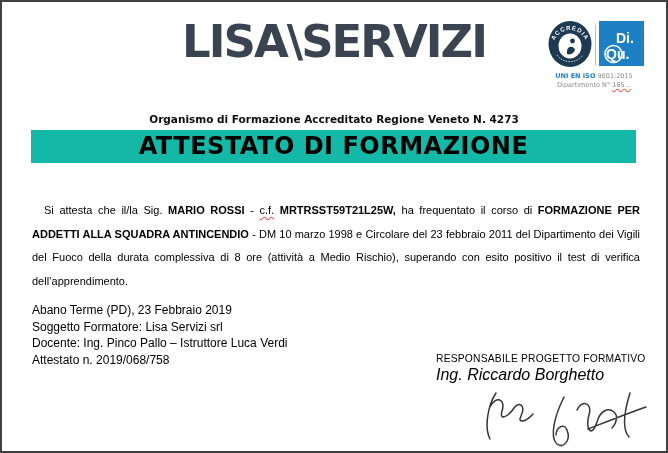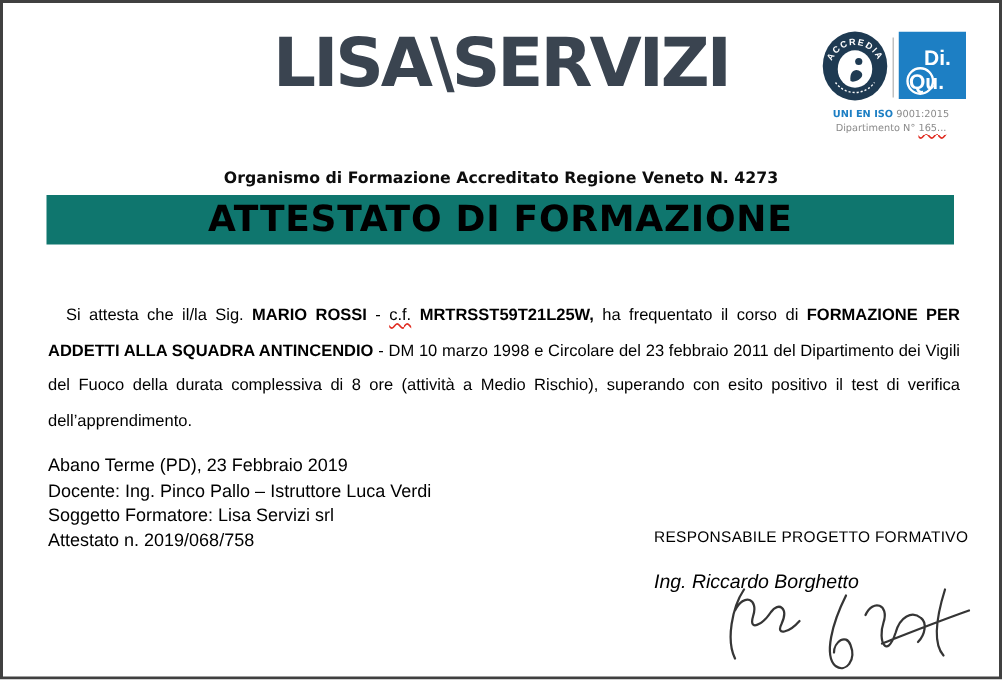--- a/index.html
+++ b/index.html
@@ -22,37 +22,37 @@
     font-size:6.5px; line-height:1.45; color:#8a8a8a; font-family:"DejaVu Sans", sans-serif;
   }
   .iso-strong { color:#1d7fc4; font-weight:bold; }
   .cert-num { text-decoration: underline wavy #e02b20 1px; text-underline-offset:1px; }
   .subtitle {
     position:absolute; top:87px; left:0; right:0; text-align:center;
     font-family:"DejaVu Sans", sans-serif; font-weight:bold; font-size:10.5px; color:#0d0d0d;margin-top:24px;
   }
   .banner {
     position:absolute; top:128px; left:29px; right:30px; height:33px;
-    background:#0f766e; text-align:center;
+    background:#14b8a6; text-align:center;
   }
   .banner-text {
     font-family:"DejaVu Sans", sans-serif; font-weight:bold; font-size:24px;
     line-height:33px; letter-spacing:0.5px; color:#000;
   }
   .body-par {
     position:absolute; top:197px; left:30px; width:608px;
     font-size:11px; line-height:23.5px; text-align:justify; text-indent:12px; color:#000;
   }
   .squiggle { text-decoration: underline wavy #e02b20 1px; text-underline-offset:2px;margin-top:12px; }
   .details {
     position:absolute; top:300px; left:30px; font-size:12px; line-height:16.5px; color:#000;
   }
   .sig-block { position:absolute; top:351px; left:434px; width:210px; }
   .sig-role { font-size:10.3px; letter-spacing:0.2px; color:#000; }
-  .sig-name { font-size:13px; font-style:italic; margin-top:16px; color:#000; }
+  .sig-name { font-size:16px; font-style:italic; margin-top:2px; color:#000; }
   .sig-image { position:absolute; left:476px; top:381px; }
 </style>
 </head>
 <body>
 
 <div id="page">
 
   <div class="logo">LISA\SERVIZI</div>
 
   <div class="badges">
@@ -92,22 +92,22 @@
   <div class="subtitle">Organismo di Formazione Accreditato Regione Veneto N. 4273</div>
 
   <div class="banner">
     <div class="banner-text">ATTESTATO DI FORMAZIONE</div>
   </div>
 
   <div class="body-par"><span>Si attesta che il/la Sig. </span><span style="font-weight: bold;">MARIO ROSSI</span><span> - </span><span class="squiggle">c.f.</span><span> </span><span style="font-weight: bold;">MRTRSST59T21L25W,</span><span> ha frequentato il corso di </span><span style="font-weight: bold;">FORMAZIONE PER ADDETTI ALLA SQUADRA ANTINCENDIO</span><span> - DM 10 marzo 1998 e Circolare del 23 febbraio 2011 del Dipartimento dei Vigili del Fuoco della durata complessiva di 8 ore (attività a Medio Rischio), superando con esito positivo il test di verifica dell’apprendimento.</span></div>
 
   <div class="details">
     <div>Abano Terme (PD), 23 Febbraio 2019</div>
+    <div>Soggetto Formatore: Lisa Servizi srl</div>
     <div>Docente: Ing. Pinco Pallo – Istruttore Luca Verdi</div>
-    <div>Soggetto Formatore: Lisa Servizi srl</div>
     <div>Attestato n. 2019/068/758</div>
   </div>
 
   <div class="sig-block">
     <div class="sig-role">RESPONSABILE PROGETTO FORMATIVO</div>
     <div class="sig-name">Ing. Riccardo Borghetto</div>
   </div>
 
   <svg class="sig-image" width="175" height="68" viewBox="0 0 175 68">
     <g fill="none" stroke="#1a1a1a" stroke-width="1.5" stroke-linecap="round" opacity="0.88">

